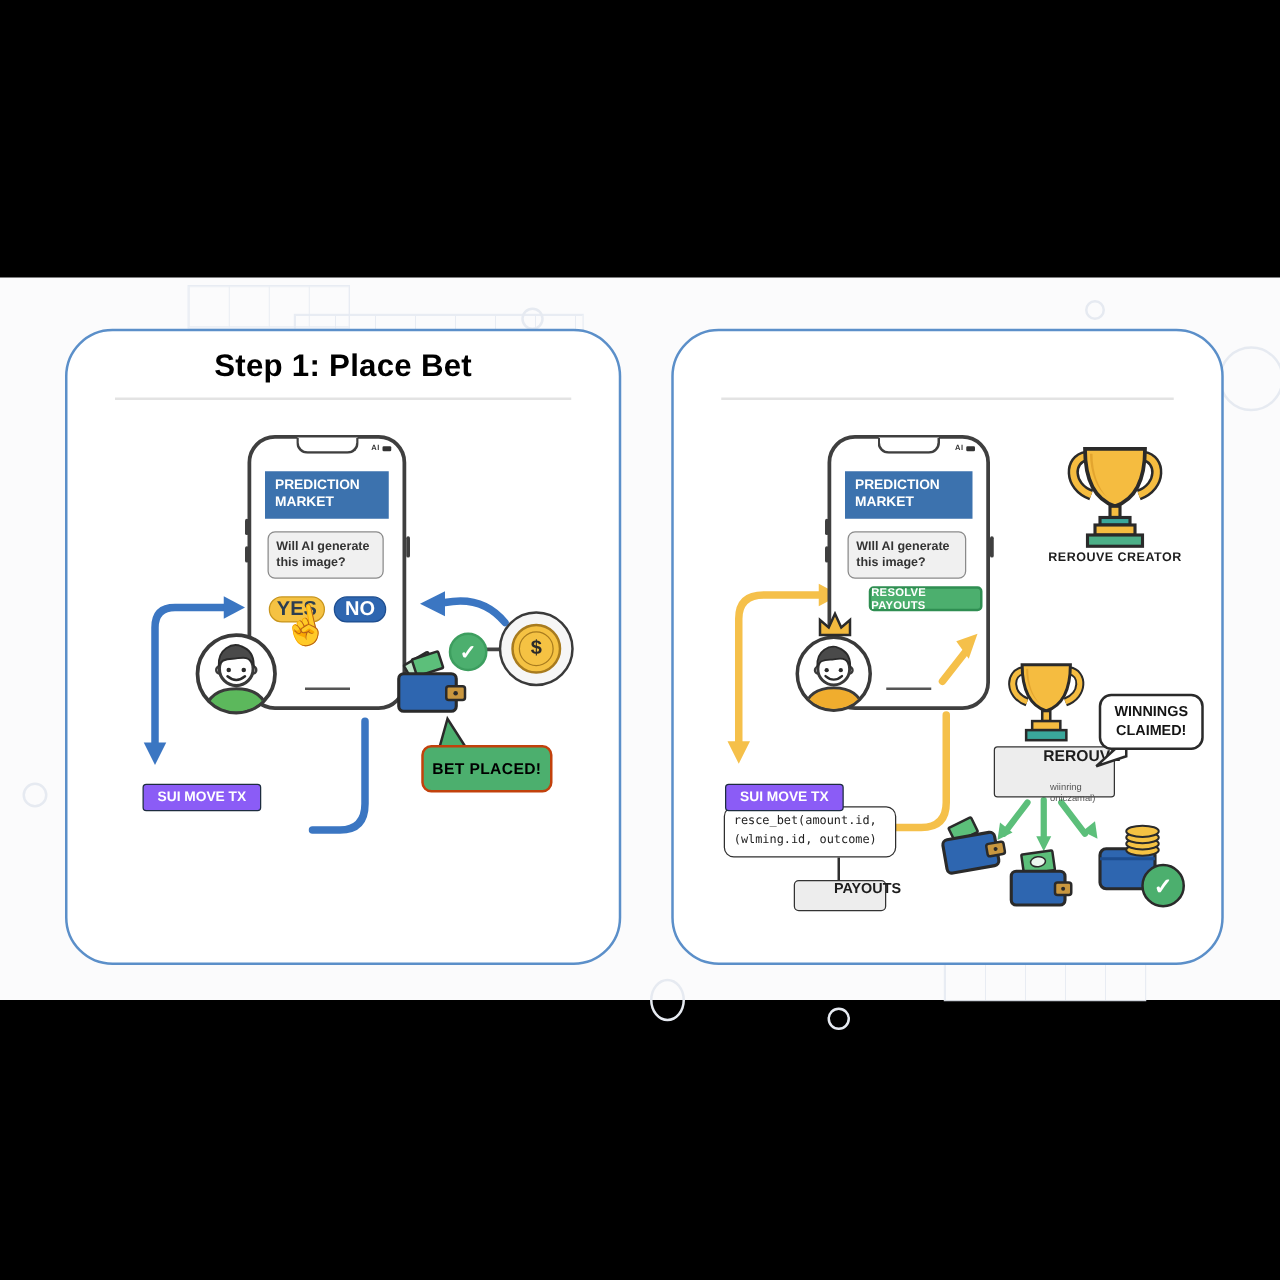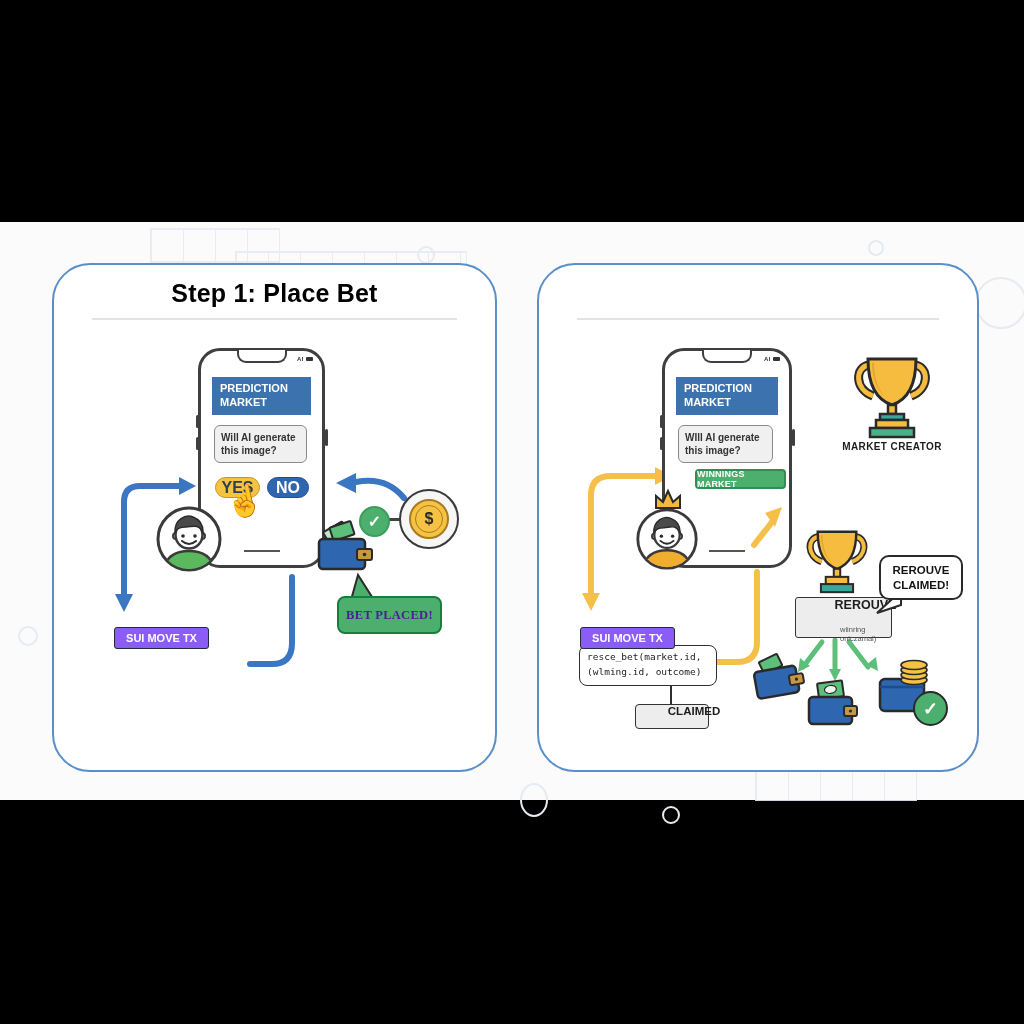--- a/index.html
+++ b/index.html
@@ -27,22 +27,22 @@
   .qcard{position:absolute;background:#f0f0f0;border:1.5px solid #8a8a8a;border-radius:6px;
          font-size:10px;font-weight:bold;color:#333;line-height:1.3;padding:5px 6px;box-sizing:border-box;}
   .pill{position:absolute;border-radius:11px;font-size:16px;font-weight:bold;display:flex;align-items:center;justify-content:center;box-sizing:border-box;}
   .homeline{position:absolute;bottom:13px;left:50%;transform:translateX(-50%);width:36px;height:2.5px;background:#555;}
   
   .tx-tab{background:#8b5cf6;border:1.5px solid #1d2c3f;border-radius:3px;color:#fff;font-weight:bold;font-size:11px;
           display:flex;align-items:center;justify-content:center;z-index:4;}
   .code-box{background:#fff;border:1.6px solid #2f2f2f;border-radius:8px;padding:4px 7px;box-sizing:border-box;
             font-family:"DejaVu Sans Mono",monospace;font-size:9.5px;line-height:1.55;color:#222;z-index:3;}
   .gray-box{background:#ededed;border:1.6px solid #333;display:flex;flex-direction:column;align-items:center;justify-content:space-between;box-sizing:border-box;padding-left:44px;}
-  .bubble-green{background:#4caf6e;border:2px solid #15803d;border-radius:8px;color:#4c1d95;font-weight:bold;font-size:12.5px;
-                letter-spacing:.3px;display:flex;align-items:center;justify-content:center;z-index:5;font-family:Liberation Serif, serif;}
+  .bubble-green{background:#4caf6e;border:2px solid #c2410c;border-radius:8px;color:#000000;font-weight:bold;font-size:12.5px;
+                letter-spacing:.3px;display:flex;align-items:center;justify-content:center;z-index:5;}
   .bubble-white{background:#fff;border:2px solid #2a2a2a;border-radius:10px;color:#141414;font-weight:bold;font-size:11.5px;
                 line-height:1.3;text-align:center;display:flex;align-items:center;justify-content:center;padding:4px;box-sizing:border-box;z-index:5;}
   .check-circle{background:#4caf6e;border:2px solid #3d9e5f;border-radius:50%;color:#fff;font-weight:bold;
                 display:flex;align-items:center;justify-content:center;z-index:4;}
   .coin-outer{background:#f6f6f6;border:2.5px solid #3a3a3a;border-radius:50%;display:flex;align-items:center;justify-content:center;}
   .coin-inner{background:#f5c243;border:2px solid #a87b1e;border-radius:50%;display:flex;align-items:center;justify-content:center;}
   .coin-ring{border:1.5px solid #a87b1e;border-radius:50%;display:flex;align-items:center;justify-content:center;
              font-weight:bold;color:#2a2a2a;}
   .small-label{font-weight:bold;font-size:10px;letter-spacing:.4px;color:#1d1d1d;text-align:center;}
   .hand{font-size:30px;color:#2a2a2a;transform:rotate(-12deg);z-index:6;line-height:1;}
@@ -167,21 +167,21 @@
     <div class="notch"></div>
     <div class="status">
       <span>AI</span>
       <span class="batt"></span>
     </div>
     <span class="sidebtn" style="left:-5.5px;top:64px;height:13px;"></span>
     <span class="sidebtn" style="left:-5.5px;top:86px;height:13px;"></span>
     <span class="sidebtn" style="right:-5.5px;top:78px;height:17px;"></span>
     <div class="phone-header" style="left:11px;top:26px;width:102px;">PREDICTION MARKET</div>
     <div class="qcard" style="left:13px;top:74px;width:95px;">WIll AI generate this image?</div>
-    <div class="pill" style="left:30px;top:118px;width:91px;height:20px;background:#4caf6e;border:2px solid #2f8e52;border-radius:4px;color:#fff;font-size:9px;letter-spacing:.2px;">WINNINGS MARKET</div>
+    <div class="pill" style="left:30px;top:118px;width:91px;height:20px;background:#4caf6e;border:2px solid #2f8e52;border-radius:4px;color:#fff;font-size:9px;letter-spacing:.2px;">RESOLVE PAYOUTS</div>
     <div class="homeline"></div>
 
     <svg class="abs" style="left:75px;top:150px;" width="52" height="52" viewBox="0 0 52 52">
       <path d="M14,44 L32,21" fill="none" stroke="#f5c04a" stroke-width="6" stroke-linecap="round"></path>
       <polygon points="42,6 25,12 35,26" fill="#f5c04a"></polygon>
     </svg>
   </div>
 
   <svg class="abs" style="left:114px;top:224px;z-index:4;" width="30" height="22" viewBox="0 0 30 22">
     <polygon points="3,19 3,7 10,13 15,2 20,13 27,7 27,19" fill="#f2b93e" stroke="#2a2a2a" stroke-width="2"></polygon>
@@ -211,38 +211,38 @@
     <path d="M17,12 C3,14 2,36 21,43" fill="none" stroke="#f5bc40" stroke-width="5"></path>
     <path d="M63,12 C77,14 78,36 59,43" fill="none" stroke="#2a2a2a" stroke-width="9"></path>
     <path d="M63,12 C77,14 78,36 59,43" fill="none" stroke="#f5bc40" stroke-width="5"></path>
     <path d="M16,6 H64 C64,28 58,46 40,52 C22,46 16,28 16,6 Z" fill="#f5bc40" stroke="#2a2a2a" stroke-width="3"></path>
     <path d="M22,10 C22,26 27,38 34,45 C25,38 20,24 20,10 Z" fill="#e3a52f"></path>
     <rect x="36" y="52" width="8" height="9" fill="#f5bc40" stroke="#2a2a2a" stroke-width="2.5"></rect>
     <rect x="28" y="61" width="24" height="6" fill="#3aa79b" stroke="#2a2a2a" stroke-width="2.5"></rect>
     <rect x="24" y="67" width="32" height="8" fill="#f5bc40" stroke="#2a2a2a" stroke-width="2.5"></rect>
     <rect x="18" y="75" width="44" height="9" fill="#4caf87" stroke="#2a2a2a" stroke-width="2.5"></rect>
   </svg>
-  <div class="abs small-label" style="left:293px;top:176px;width:120px;">MARKET CREATOR</div>
+  <div class="abs small-label" style="left:293px;top:176px;width:120px;">REROUVE CREATOR</div>
 
   <svg class="abs" style="left:265px;top:262px;z-index:4;" width="66" height="74" viewBox="0 0 80 92">
     <path d="M17,12 C3,14 2,36 21,43" fill="none" stroke="#2a2a2a" stroke-width="9"></path>
     <path d="M17,12 C3,14 2,36 21,43" fill="none" stroke="#f5bc40" stroke-width="5"></path>
     <path d="M63,12 C77,14 78,36 59,43" fill="none" stroke="#2a2a2a" stroke-width="9"></path>
     <path d="M63,12 C77,14 78,36 59,43" fill="none" stroke="#f5bc40" stroke-width="5"></path>
     <path d="M16,6 H64 C64,28 58,46 40,52 C22,46 16,28 16,6 Z" fill="#f5bc40" stroke="#2a2a2a" stroke-width="3"></path>
     <path d="M22,10 C22,26 27,38 34,45 C25,38 20,24 20,10 Z" fill="#e3a52f"></path>
     <rect x="36" y="52" width="8" height="10" fill="#f5bc40" stroke="#2a2a2a" stroke-width="2.5"></rect>
     <rect x="26" y="62" width="28" height="9" fill="#f5bc40" stroke="#2a2a2a" stroke-width="2.5"></rect>
     <rect x="20" y="71" width="40" height="10" fill="#3aa79b" stroke="#2a2a2a" stroke-width="2.5"></rect>
   </svg>
 
   <svg class="abs" style="left:336px;top:324px;z-index:4;" width="28" height="26" viewBox="0 0 28 26">
     <polygon points="2,24 26,2 26,16" fill="#fff" stroke="#2a2a2a" stroke-width="2"></polygon>
   </svg>
-  <div class="abs bubble-white" style="left:340px;top:290px;width:84px;height:45px;">REROUVE CLAIMED!</div>
+  <div class="abs bubble-white" style="left:340px;top:290px;width:84px;height:45px;">WINNINGS CLAIMED!</div>
 
   <div class="abs gray-box" style="left:256px;top:332px;width:97px;height:41px;border-radius:3px;z-index:3;">
     <div style="font-weight:bold;font-size:12.5px;">REROUVE</div>
     <div style="font-size:7.5px;color:#555;margin-top:13px;">wiinring oniczamal)</div>
   </div>
 
   <svg class="abs" style="left:250px;top:370px;z-index:1;" width="140" height="52" viewBox="0 0 140 52">
     <path d="M33,7 L14,32" fill="none" stroke="#5cbf7a" stroke-width="5" stroke-linecap="round"></path>
     <polygon points="9,37 21,31 11,23" fill="#5cbf7a"></polygon>
     <path d="M46,5 L46,36" fill="none" stroke="#5cbf7a" stroke-width="5" stroke-linecap="round"></path>
@@ -275,20 +275,20 @@
     <ellipse cx="16" cy="15" rx="13" ry="4.5" fill="#f5c243" stroke="#2a2a2a" stroke-width="1.6"></ellipse>
     <ellipse cx="16" cy="10" rx="13" ry="4.5" fill="#f5c243" stroke="#2a2a2a" stroke-width="1.6"></ellipse>
     <ellipse cx="16" cy="5" rx="13" ry="4.5" fill="#f5c243" stroke="#2a2a2a" stroke-width="1.6"></ellipse>
   </svg>
   <div class="abs check-circle" style="left:374px;top:426px;width:31px;height:31px;font-size:18px;border-color:#2a2a2a;z-index:4;">
     <span>✓</span>
   </div>
 
   <div class="abs tx-tab" style="left:41px;top:362px;width:93px;height:20px;">SUI MOVE TX</div>
   <div class="abs code-box" style="left:40px;top:380px;width:138px;height:41px;">
-    <div>resce_bet(market.id,</div>
+    <div>resce_bet(amount.id,</div>
     <div>(wlming.id, outcome)</div>
   </div>
   <div class="abs" style="left:131px;top:421px;width:1.8px;height:19px;background:#2f2f2f;"></div>
   <div class="abs gray-box" style="left:96px;top:439px;width:74px;height:25px;border-radius:4px;font-weight:bold;font-size:11.5px;">
-    <span>CLAIMED</span>
+    <span>PAYOUTS</span>
   </div>
 </div>
 
 </body></html>

